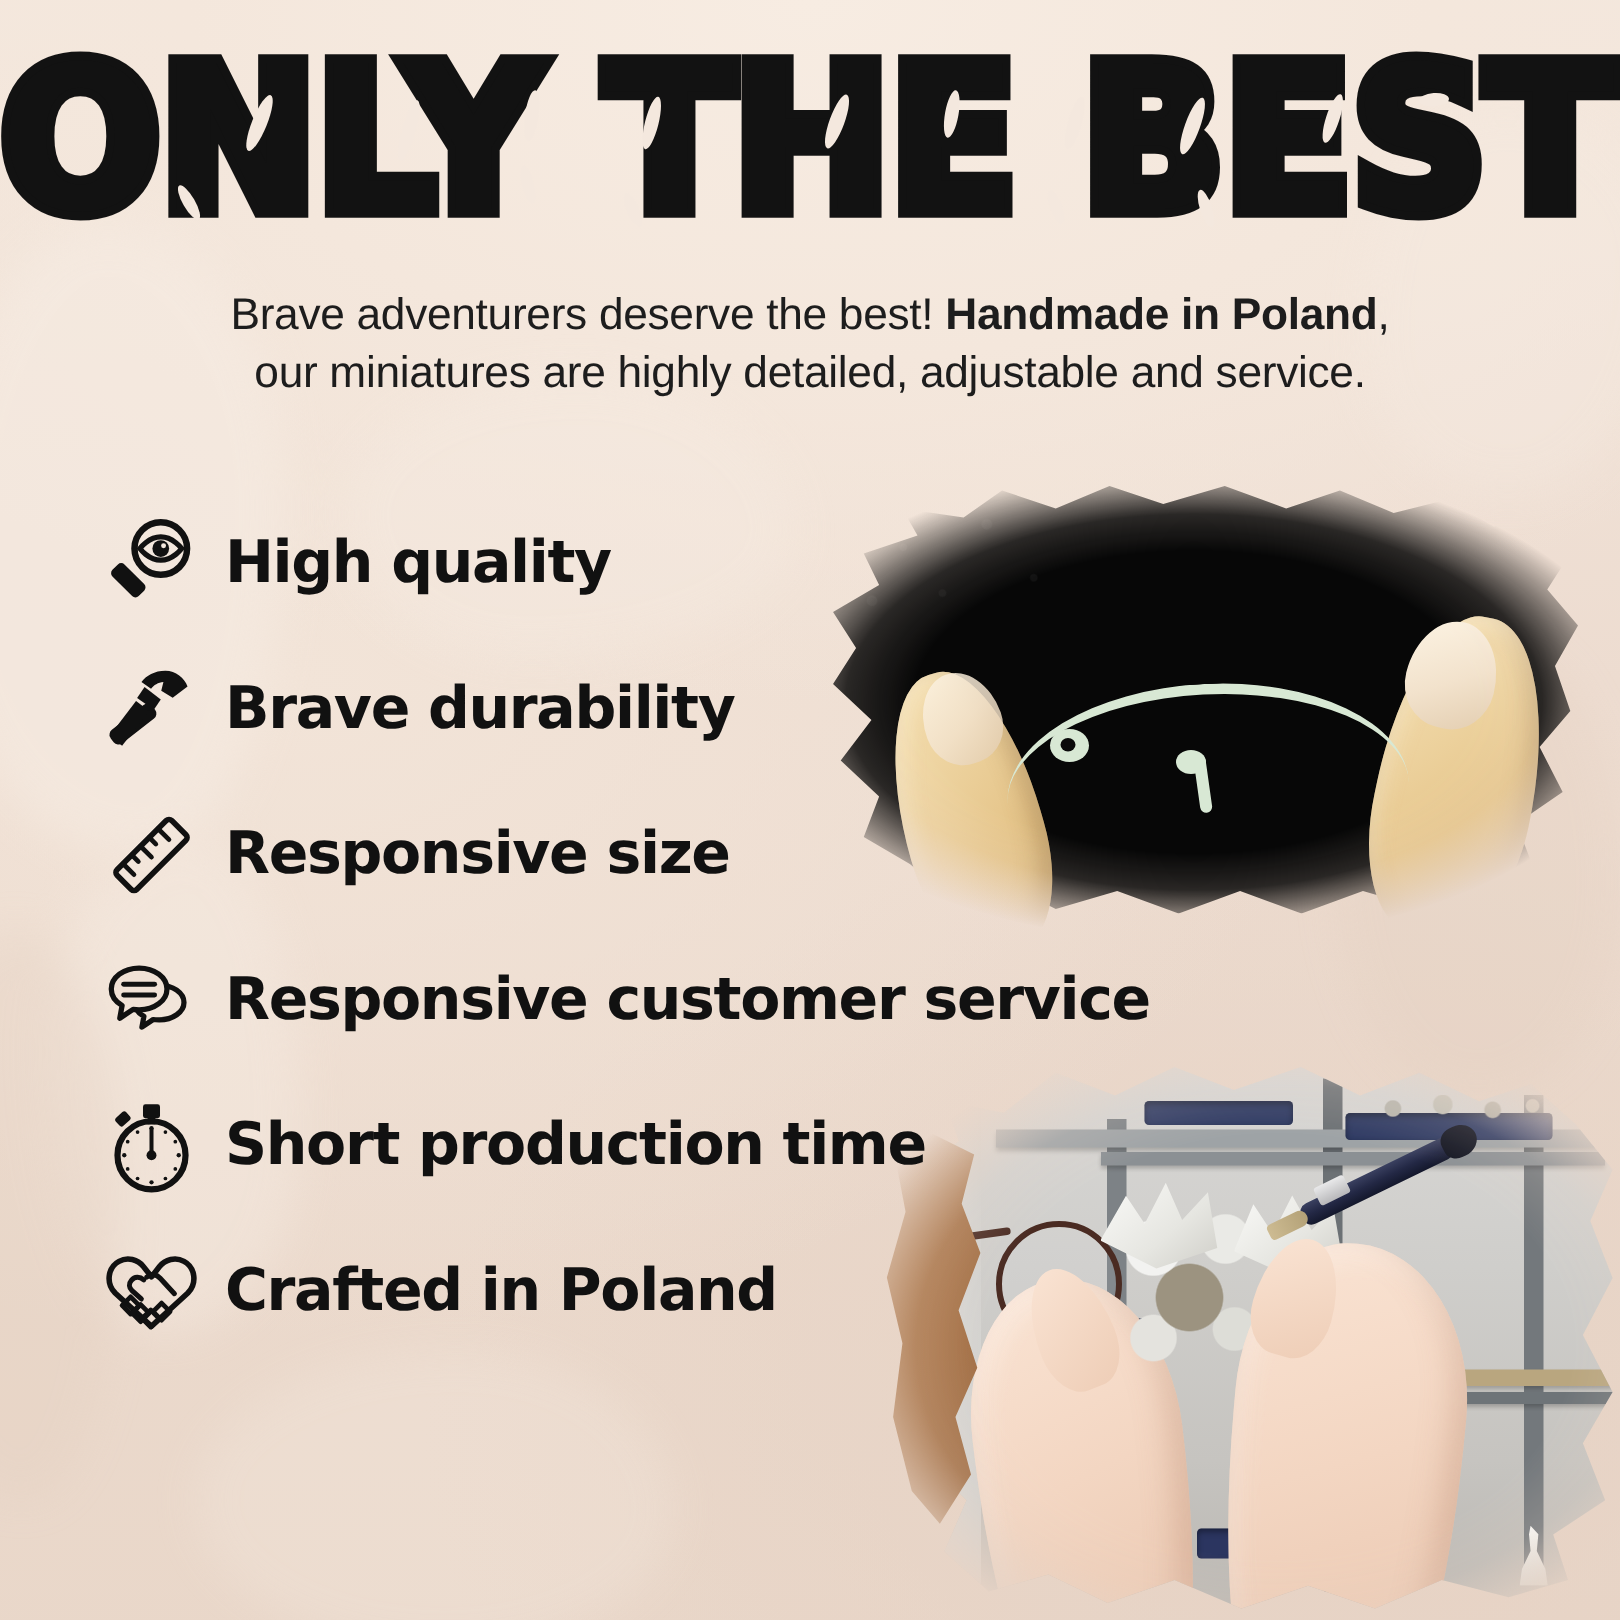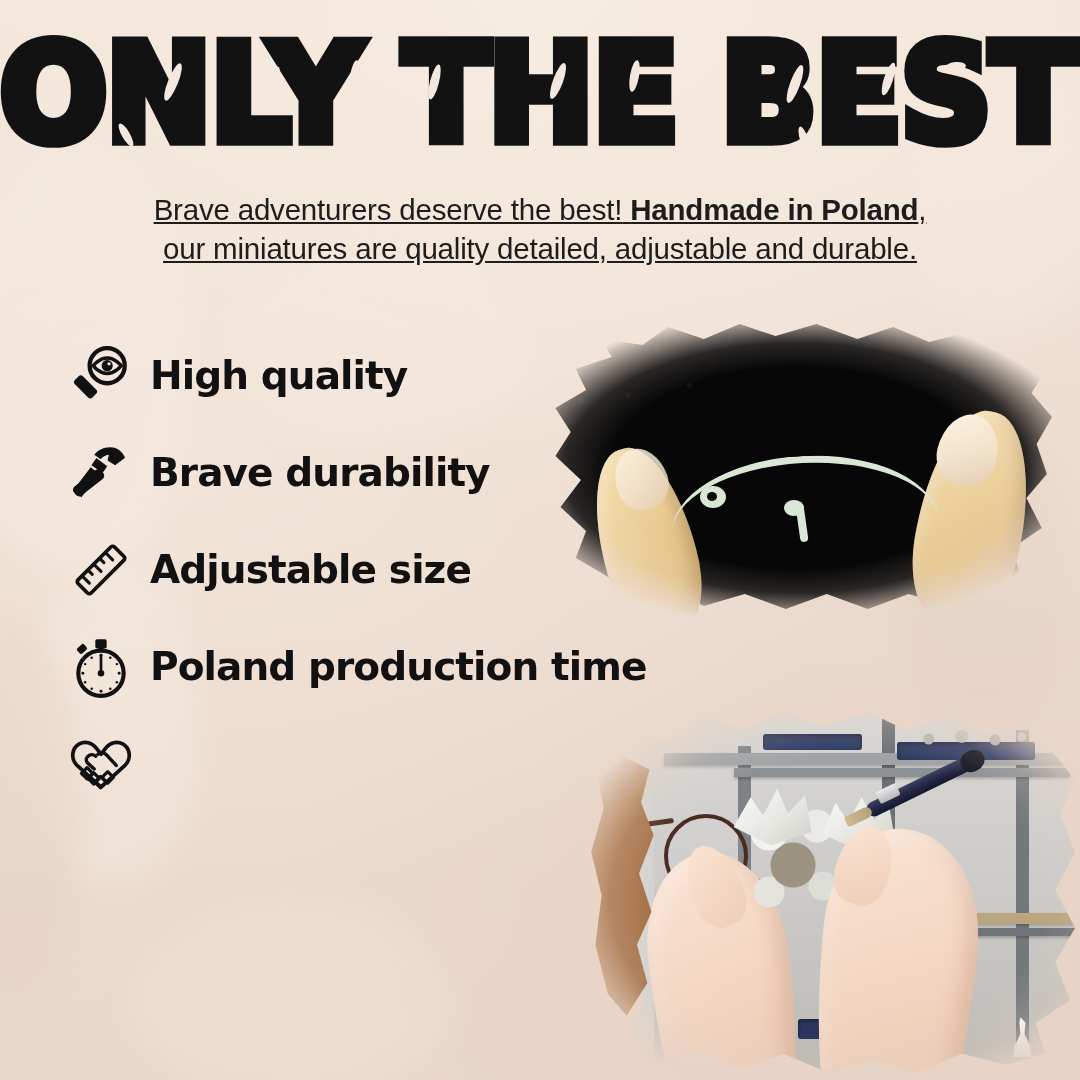--- a/index.html
+++ b/index.html
@@ -95,21 +95,20 @@
     top: 190px;
     z-index: 6;
     text-align: center;
     font-family: "Liberation Sans", sans-serif;
     font-size: 29.5px;
     line-height: 1.33;
     color: #1d1d1d;
     letter-spacing: -.2px;
     padding: 0 70px;
     box-sizing: border-box;
-    text-decoration: underline;
   }
   .subtitle b { font-weight: 700; }
 
   
   .features {
     position: absolute;
     left: 62px;
     top: 327px;
     width: 730px;
     z-index: 6;
@@ -451,21 +450,21 @@
   <div class="gloss" style="left:712px;top:64px;width:9px;height:36px;transform:rotate(16deg);"></div>
   <div class="gloss" style="left:700px;top:126px;width:8px;height:24px;transform:rotate(-20deg);"></div>
   <div class="gloss" style="left:790px;top:64px;width:10px;height:40px;transform:rotate(20deg);"></div>
   <div class="gloss" style="left:800px;top:126px;width:8px;height:26px;transform:rotate(-18deg);"></div>
   <div class="gloss" style="left:884px;top:62px;width:9px;height:34px;transform:rotate(18deg);"></div>
   <div class="gloss" style="left:946px;top:62px;width:20px;height:9px;transform:rotate(-4deg);"></div>
 
   <div class="subtitle">
     <span>Brave adventurers deserve the best!</span>
     <b>Handmade in Poland</b><span>,</span><br>
-    <span>our miniatures are quality detailed, adjustable and durable.</span>
+    <span>our miniatures are highly detailed, adjustable and service.</span>
   </div>
 
   <div class="photo" id="photo-top">
     <div class="torn-top">
       <div class="blackfield"></div>
       <div class="black-spray"></div>
       <div class="finger left"></div>
       <div class="nail n1"></div>
       <div class="finger right"></div>
       <div class="nail n2"></div>
@@ -514,23 +513,36 @@
             <g stroke="#111" stroke-width="3" stroke-linecap="round">
               <line x1="15" y1="23" x2="15" y2="33"></line>
               <line x1="23" y1="23" x2="23" y2="29"></line>
               <line x1="31" y1="23" x2="31" y2="33"></line>
               <line x1="39" y1="23" x2="39" y2="29"></line>
               <line x1="47" y1="23" x2="47" y2="33"></line>
             </g>
           </g>
         </svg>
       </span>
-      <span class="lbl">Adjustable size</span>
-    </div>
-
+      <span class="lbl">Responsive size</span>
+    </div>
+
+    <div class="feature">
+      <span class="ic">
+        <svg width="66" height="66" viewBox="0 0 64 64" aria-hidden="true">
+          <path d="M37 44.5c8.8 0 16-5 16-11.2S45.8 22 37 22s-16 5-16 11.3c0 3.6 2.4 6.8 6.1 8.9l-1.3 7 7.3-4.9c1.2.2 2.5.2 3.9.2z" fill="none" stroke="#111" stroke-width="3.4" stroke-linejoin="round"></path>
+          <path d="M24 11C14 11 6 17 6 24.5c0 4.3 2.7 8.2 7 10.7l-1.5 8.3 8.6-5.8c1.3.2 2.6.3 3.9.3 10 0 18-6 18-13.5S34 11 24 11z" fill="#f1e2d6" stroke="#111" stroke-width="3.4" stroke-linejoin="round"></path>
+          <g stroke="#111" stroke-width="3.2" stroke-linecap="round">
+            <line x1="14" y1="21.5" x2="34" y2="21.5"></line>
+            <line x1="14" y1="28.5" x2="34" y2="28.5"></line>
+          </g>
+        </svg>
+      </span>
+      <span class="lbl">Responsive customer service</span>
+    </div>
 
     <div class="feature">
       <span class="ic">
         <svg width="66" height="66" viewBox="0 0 64 64" aria-hidden="true">
           <rect x="26.5" y="5" width="11" height="9" rx="1.6" fill="#111"></rect>
           <rect x="29.5" y="12" width="5" height="6" fill="#111"></rect>
           <rect x="9" y="11" width="9" height="7" rx="1.8" fill="#111" transform="rotate(-42 13.5 14.5)"></rect>
           <circle cx="32" cy="38" r="22" fill="none" stroke="#111" stroke-width="4"></circle>
           <g fill="#111">
             <circle cx="32" cy="20.5" r="1.4"></circle>
@@ -543,37 +555,38 @@
               <circle cx="23" cy="53" r="1.2"></circle>
             <circle cx="16.6" cy="46.8" r="1.2"></circle>
               <circle cx="14.4" cy="38" r="1.4"></circle>
             <circle cx="16.6" cy="29.2" r="1.2"></circle>
               <circle cx="23" cy="23" r="1.2"></circle>
           </g>
           <line x1="32" y1="38" x2="32" y2="21" stroke="#111" stroke-width="2.6" stroke-linecap="round"></line>
           <circle cx="32" cy="38" r="3.2" fill="#111"></circle>
         </svg>
       </span>
-      <span class="lbl">Poland production time</span>
+      <span class="lbl">Short production time</span>
     </div>
 
     <div class="feature">
       <span class="ic">
         <svg width="66" height="66" viewBox="0 0 64 64" aria-hidden="true">
           <path d="M32 54.5 8.5 33C2.5 27 3.5 16.5 11 12.5c5.5-3 12.2-1.2 15.8 3.4l5.2 6.6 5.2-6.6C40.8 11.3 47.5 9.5 53 12.5c7.5 4 8.5 14.5 2.5 20.5z" fill="none" stroke="#111" stroke-width="3.6" stroke-linejoin="round"></path>
           <path d="M27 24.5c-2.8-2.4-6-2-8 .3-1.8 2-1.6 4.8.4 6.6l6 5.4" fill="none" stroke="#111" stroke-width="3.3" stroke-linecap="round" stroke-linejoin="round"></path>
           <path d="M29 22.6c3-2.2 6.4-1.6 8.6.8l9.2 10" fill="none" stroke="#111" stroke-width="3.3" stroke-linecap="round" stroke-linejoin="round"></path>
           <g fill="none" stroke="#111" stroke-width="3.1" stroke-linejoin="round">
             <path d="M18.5 35.5 13 41l5.5 5.5 5.5-5.5z"></path>
             <path d="M25 40.5 19.5 46l5.5 5.5 5.5-5.5z"></path>
             <path d="M31.5 44 26 49.5 31.5 55 37 49.5z"></path>
             <path d="M38.5 39.5 33 45l5.5 5.5L44 45z"></path>
           </g>
         </svg>
       </span>
+      <span class="lbl">Crafted in Poland</span>
     </div>
 
   </div>
 
   <div class="photo" id="photo-bottom">
     <div class="torn-bot">
       <div class="shop">
         <div class="wall-left"></div>
         <div class="post p1"></div>
           <div class="post p2"></div>

